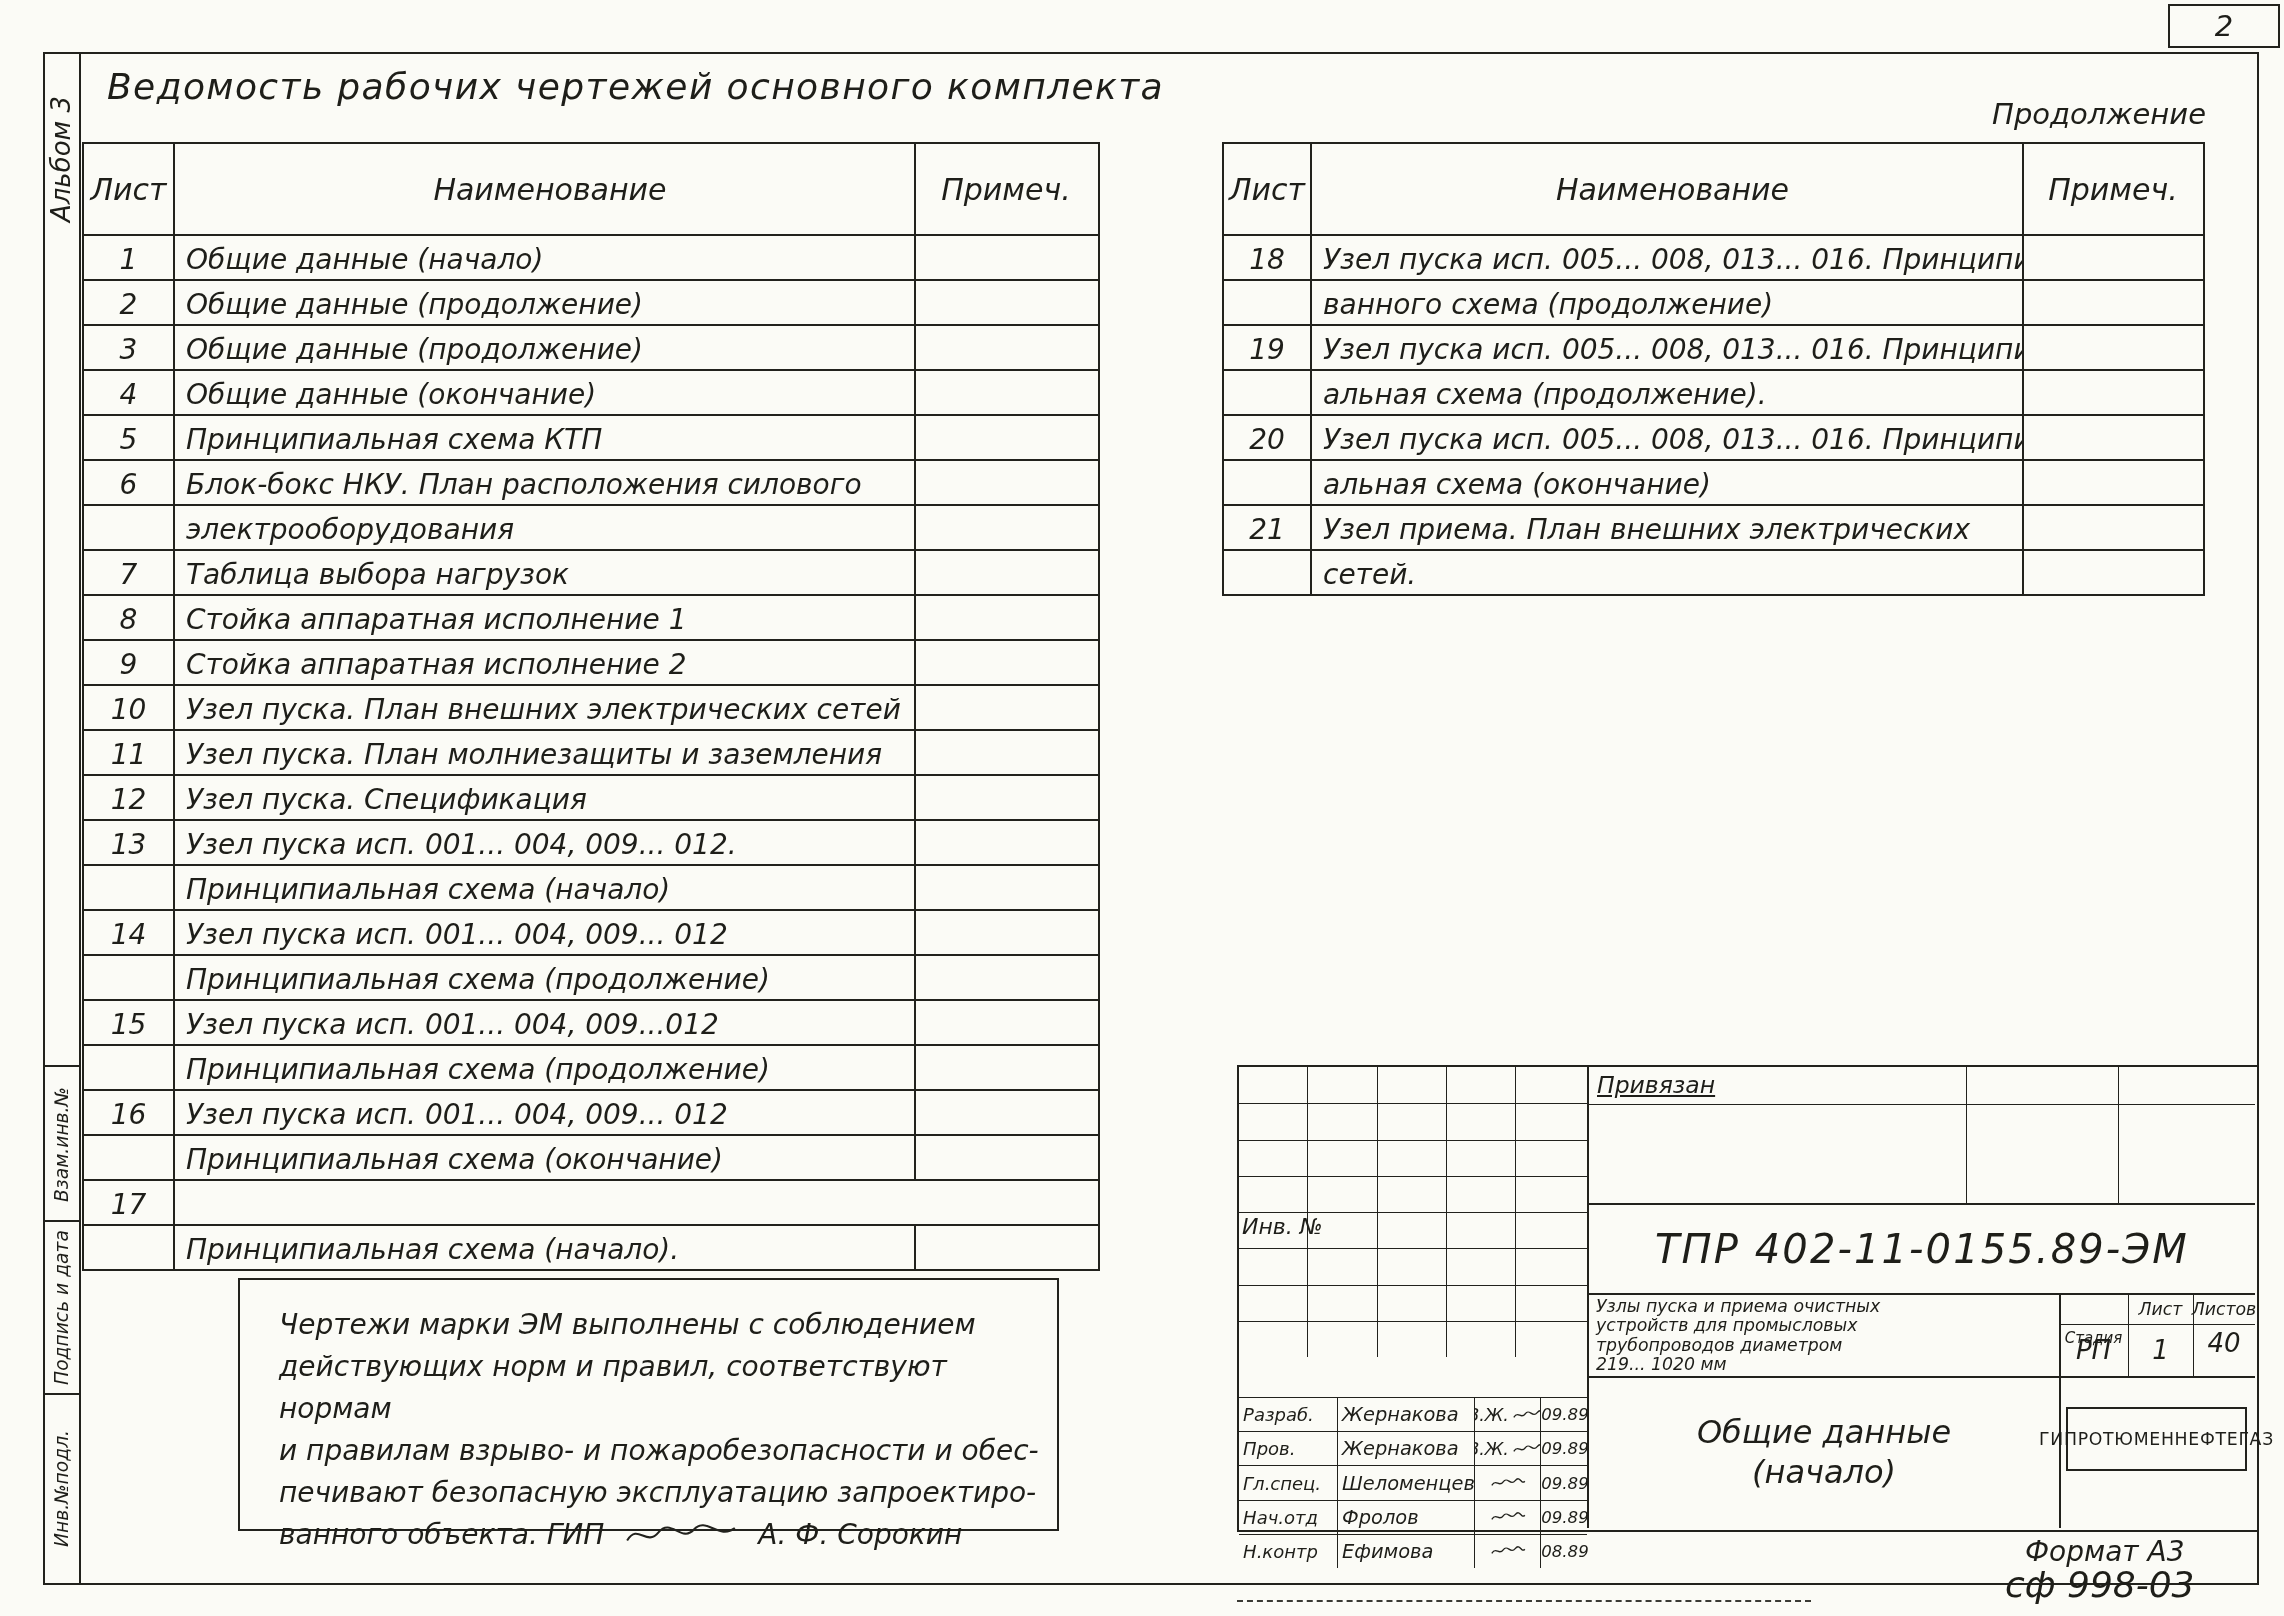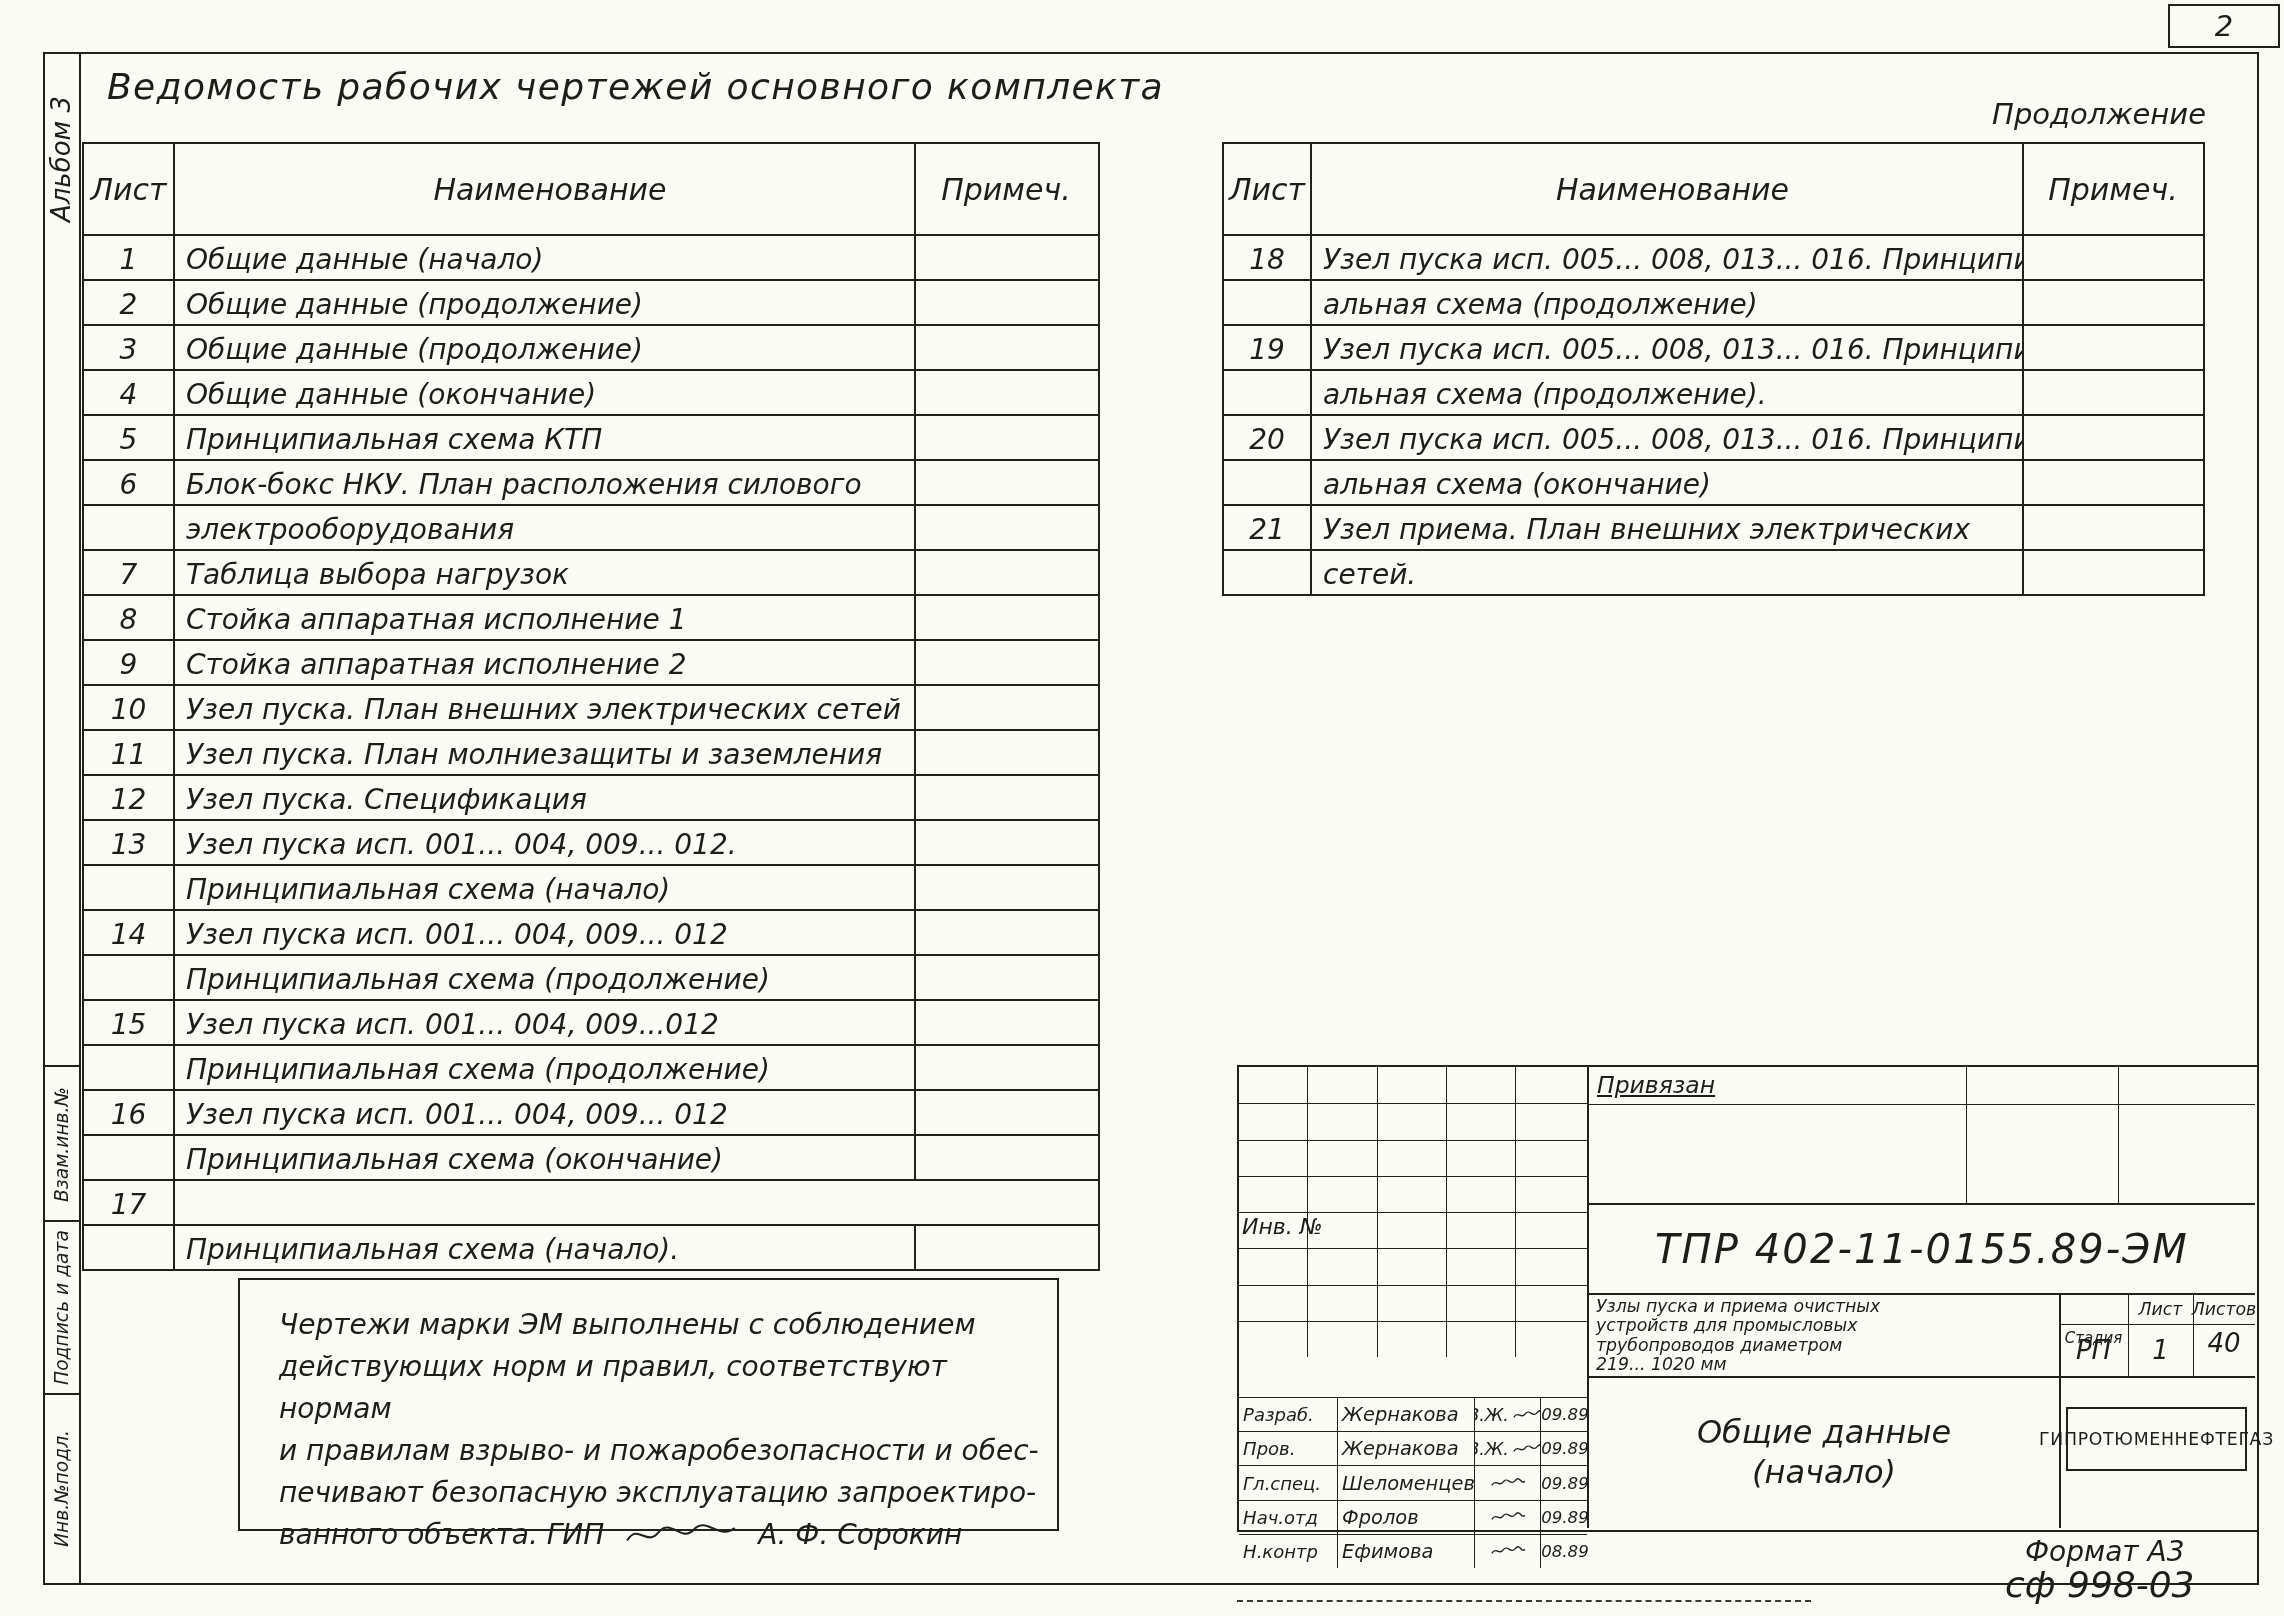--- a/index.html
+++ b/index.html
@@ -208,21 +208,21 @@
       <div>Примеч.</div>
     </div>
     <div>
         <div class="trow">
           <div class="cell c-sheet">18</div>
           <div class="cell c-name">Узел пуска исп. 005... 008, 013... 016. Принципи-</div>
           <div class="cell c-note"></div>
         </div>
         <div class="trow">
           <div class="cell c-sheet"></div>
-          <div class="cell c-name">альная схема (продолжение)</div>
+          <div class="cell c-name">ванного схема (продолжение)</div>
           <div class="cell c-note"></div>
         </div>
         <div class="trow">
           <div class="cell c-sheet">19</div>
           <div class="cell c-name">Узел пуска исп. 005... 008, 013... 016. Принципи-</div>
           <div class="cell c-note"></div>
         </div>
         <div class="trow">
           <div class="cell c-sheet"></div>
           <div class="cell c-name">альная схема (продолжение).</div>

